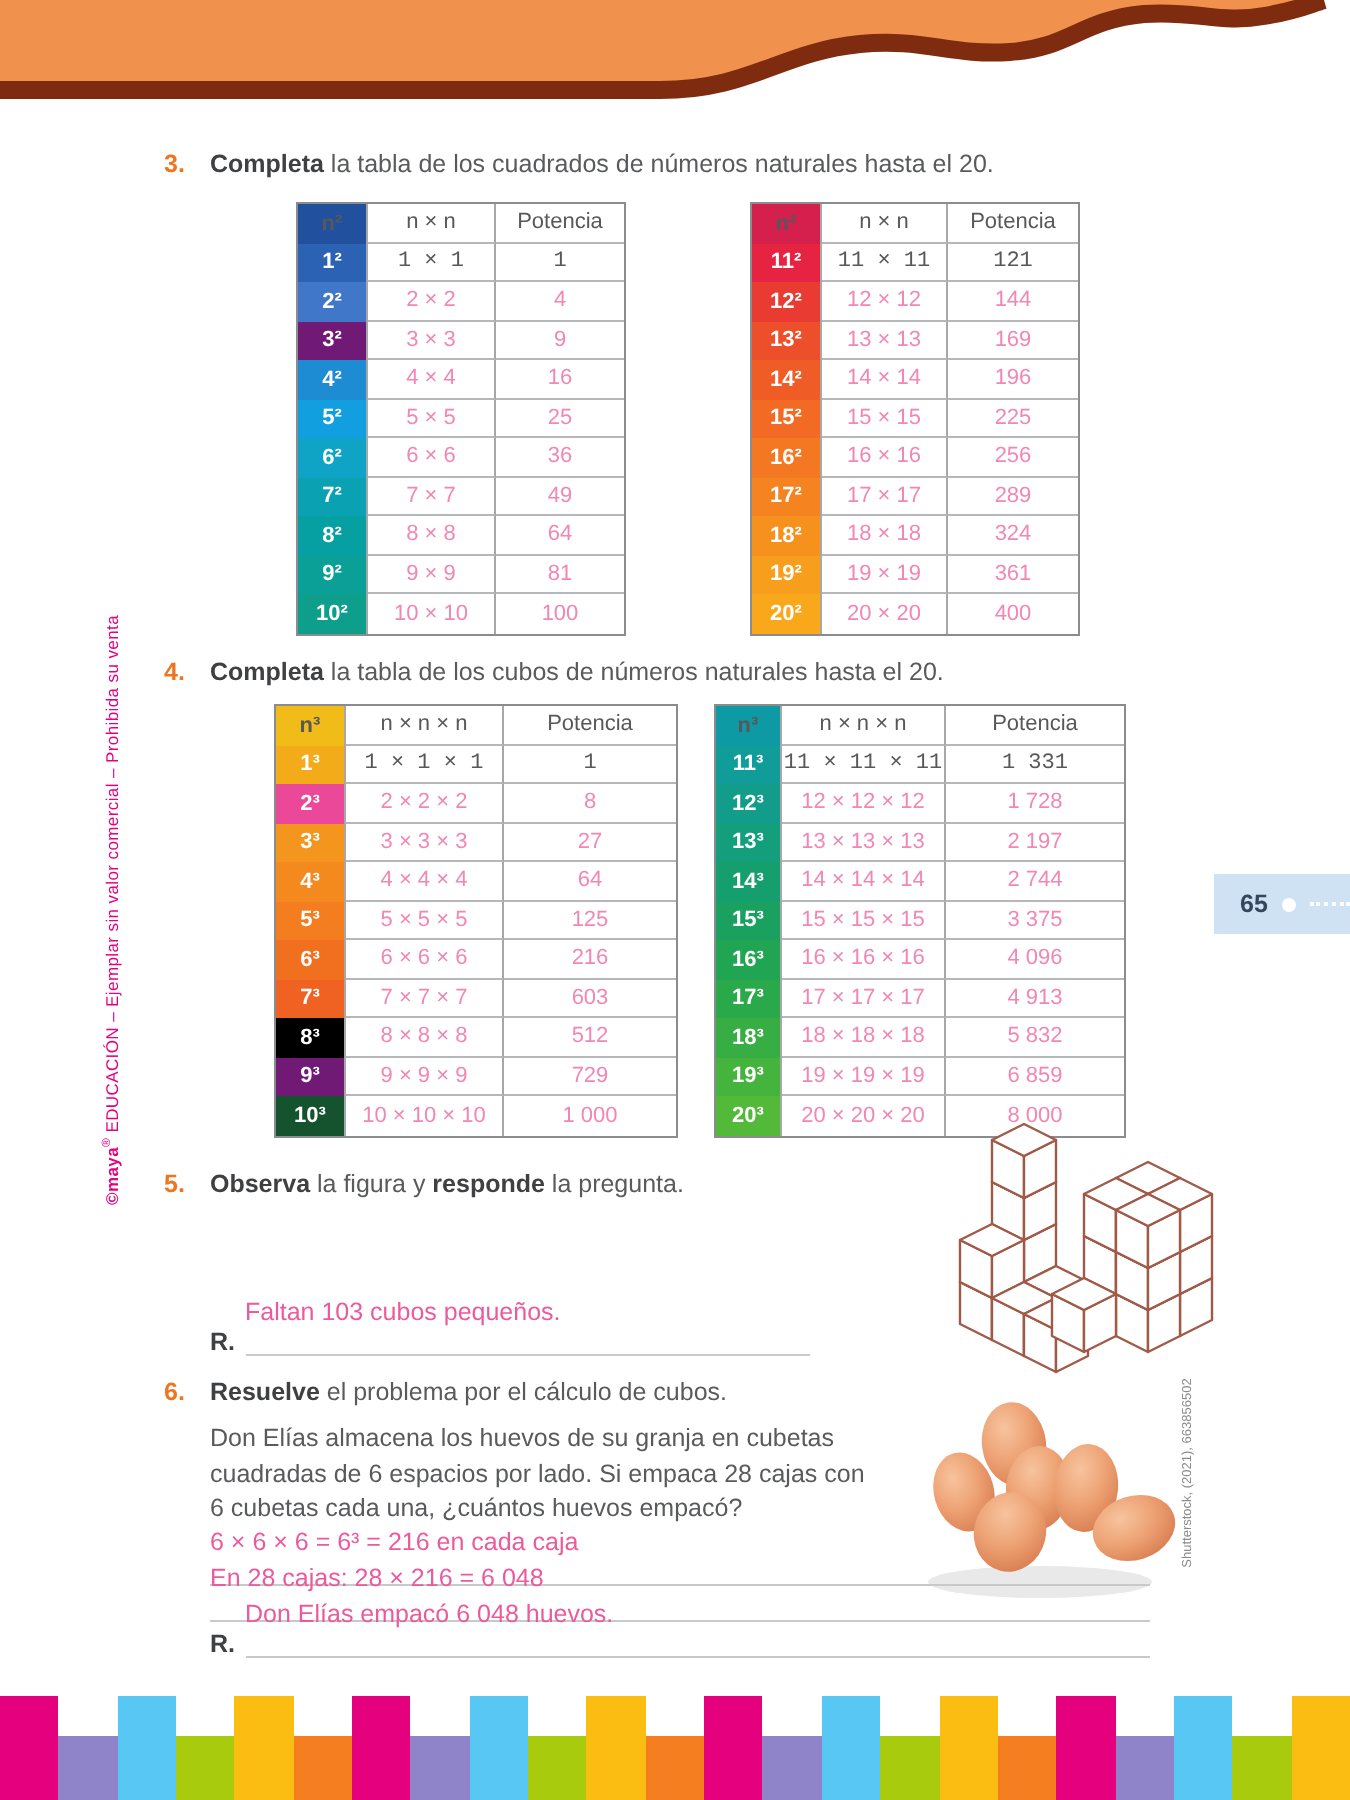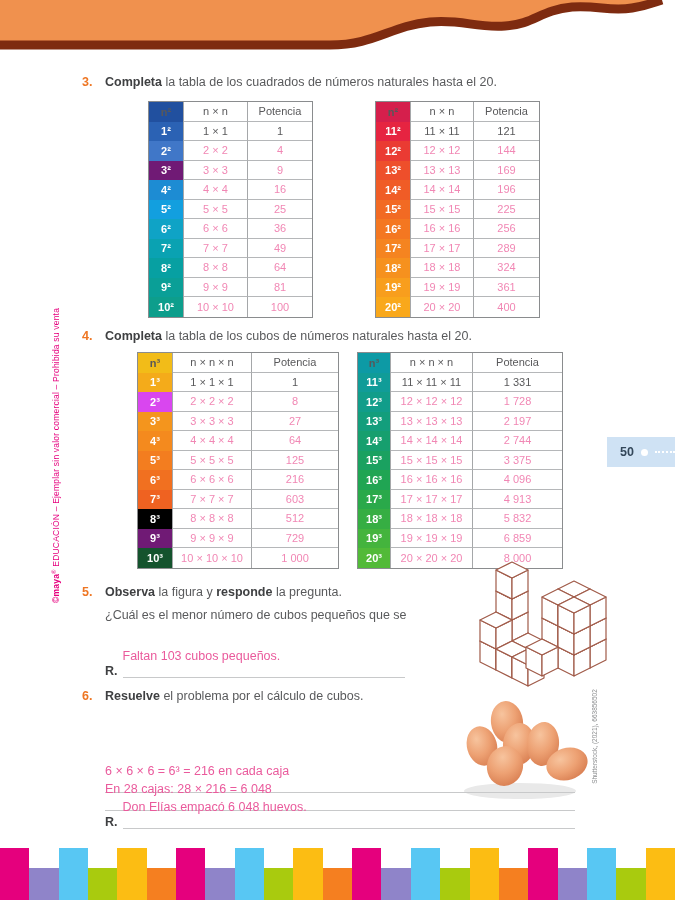--- a/index.html
+++ b/index.html
@@ -23,21 +23,21 @@
   .bodytext{position:absolute;font-size:12.5px;line-height:17.5px;color:#595a5c;}
 
   
   .dtable{position:absolute;display:grid;grid-auto-rows:19.5px;border:1px solid #8a8c8e;background:#fff;}
   .cell{display:flex;align-items:center;justify-content:center;font-size:11px;color:#58585a;
         border-right:1px solid #a5a7a9;border-bottom:1px solid #b5b7b9;overflow:hidden;}
   .cell.last{border-right:none;}
   .cell.c1{color:#ffffff;font-weight:bold;border-bottom:none;}
   .cell.head{font-size:11px;color:#58585a;}
   .cell.pink{color:#f187b4;}
-  .cell.dark{color:#58585a;}
+  .cell.dark{color:#58585a;font-family:Liberation Mono, monospace;}
   .cell.lastrow{border-bottom:none;}
 
   
   .ansrow{position:absolute;display:flex;align-items:flex-end;font-size:12.5px;}
   .ansrow .rpre{color:#3f4042;font-weight:bold;margin-right:5px;}
   .ansline{flex:1;color:#ea5a9c;border-bottom:1px solid #c8c9ca;padding-bottom:14px;}
 
   
   .figure{position:absolute;}
 
@@ -151,21 +151,21 @@
     <span class="ex-num">4.</span>
     <span><b>Completa</b><span> la tabla de los cubos de números naturales hasta el  20.</span></span>
   </div>
   <div class="dtable" style="left: 137px; top: 352px; grid-template-columns: 35px 79px 86px;">
       <div class="cell c1 head" style="background: rgb(242, 188, 24);">n³</div>
       <div class="cell head">n × n × n</div>
       <div class="cell head last">Potencia</div>
       <div class="cell c1" style="background: rgb(244, 171, 26);">1³</div>
       <div class="cell  dark">1 × 1 × 1</div>
       <div class="cell  dark last">1</div>
-      <div class="cell c1" style="background: #d946ef; text-align: center;">2³</div>
+      <div class="cell c1" style="background: #ec4899; text-align: center;">2³</div>
       <div class="cell  pink">2 × 2 × 2</div>
       <div class="cell  pink last">8</div>
       <div class="cell c1" style="background: rgb(244, 149, 29);">3³</div>
       <div class="cell  pink">3 × 3 × 3</div>
       <div class="cell  pink last">27</div>
       <div class="cell c1" style="background: rgb(244, 138, 30);">4³</div>
       <div class="cell  pink">4 × 4 × 4</div>
       <div class="cell  pink last">64</div>
       <div class="cell c1" style="background: rgb(243, 125, 31);">5³</div>
       <div class="cell  pink">5 × 5 × 5</div>
@@ -220,21 +220,20 @@
       <div class="cell c1 lastrow" style="background: rgb(82, 186, 56);">20³</div>
       <div class="cell  pink lastrow">20 × 20 × 20</div>
       <div class="cell  pink last lastrow">8 000</div>
     </div>
 
   <div class="ex-head" style="top:585px;">
     <span class="ex-num">5.</span>
     <span><b>Observa</b><span> la figura y </span><b>responde</b><span> la pregunta.</span></span>
   </div>
   <div class="bodytext" style="left:105px;top:607px;width:370px;">
-    <div>¿Cuál es el menor número de cubos pequeños que se</div>
   </div>
   <div class="ansrow" style="left:105px;top:649px;width:300px;">
     <span class="rpre">R.</span>
     <span class="ansline">Faltan 103 cubos pequeños.</span>
   </div>
 
   <svg class="figure" style="left:440px;top:560px;" width="170" height="135" viewBox="0 0 170 135" id="cubes-svg">
       <polygon points="72,102 56,94 56,73 72,81" fill="#ffffff" stroke="#a05a48" stroke-width="1.2" stroke-linejoin="round"></polygon>
       <polygon points="72,102 88,94 88,73 72,81" fill="#ffffff" stroke="#a05a48" stroke-width="1.2" stroke-linejoin="round"></polygon>
       <polygon points="72,81 56,73 72,65 88,73" fill="#ffffff" stroke="#a05a48" stroke-width="1.2" stroke-linejoin="round"></polygon>
@@ -300,20 +299,25 @@
       <polygon points="134,53 118,45 134,37 150,45" fill="#ffffff" stroke="#a05a48" stroke-width="1.2" stroke-linejoin="round"></polygon>
       <polygon points="102,116 86,108 86,87 102,95" fill="#ffffff" stroke="#a05a48" stroke-width="1.2" stroke-linejoin="round"></polygon>
       <polygon points="102,116 118,108 118,87 102,95" fill="#ffffff" stroke="#a05a48" stroke-width="1.2" stroke-linejoin="round"></polygon>
       <polygon points="102,95 86,87 102,79 118,87" fill="#ffffff" stroke="#a05a48" stroke-width="1.2" stroke-linejoin="round"></polygon>
     </svg>
 
   <div class="ex-head" style="top:689px;">
     <span class="ex-num">6.</span>
     <span><b>Resuelve</b><span> el problema por el cálculo de cubos.</span></span>
   </div>
+  <div class="bodytext" style="left:105px;top:711px;width:370px;">
+    <div>Don Elías almacena los huevos de su granja en cubetas</div>
+    <div>cuadradas de 6 espacios por lado. Si empaca 28 cajas con</div>
+    <div>6 cubetas cada una, ¿cuántos huevos empacó?</div>
+  </div>
 
   <svg class="figure" style="left:455px;top:692px;" width="135" height="115" viewBox="0 0 135 115">
     <defs>
       <radialGradient id="egg" cx="38%" cy="30%" r="75%">
         <stop offset="0%" stop-color="#f7c49e"></stop>
         <stop offset="55%" stop-color="#eda173"></stop>
         <stop offset="100%" stop-color="#d97f52"></stop>
       </radialGradient>
     </defs>
     <ellipse cx="65" cy="99" rx="56" ry="8" fill="#e9e9e9"></ellipse>
@@ -330,21 +334,21 @@
   </div>
   <div class="ansrow" style="left:105px;top:782px;width:470px;">
     <span class="ansline">En 28 cajas: 28 × 216 = 6 048</span>
   </div>
   <div class="ansrow" style="left:105px;top:800px;width:470px;">
     <span class="rpre">R.</span>
     <span class="ansline"> Don Elías empacó 6 048 huevos.</span>
   </div>
 
   <div class="badge">
-    <span class="num">50</span>
+    <span class="num">65</span>
     <span class="dot"></span>
     <span class="dots"></span>
   </div>
 
   <div class="footer-bars">
       <div class="fbar tall" style="background: rgb(229, 0, 125);"></div>
       <div class="fbar short" style="background: rgb(143, 132, 201);"></div>
       <div class="fbar tall" style="background: rgb(88, 199, 243);"></div>
       <div class="fbar short" style="background: rgb(169, 203, 14);"></div>
       <div class="fbar tall" style="background: rgb(252, 189, 19);"></div>

